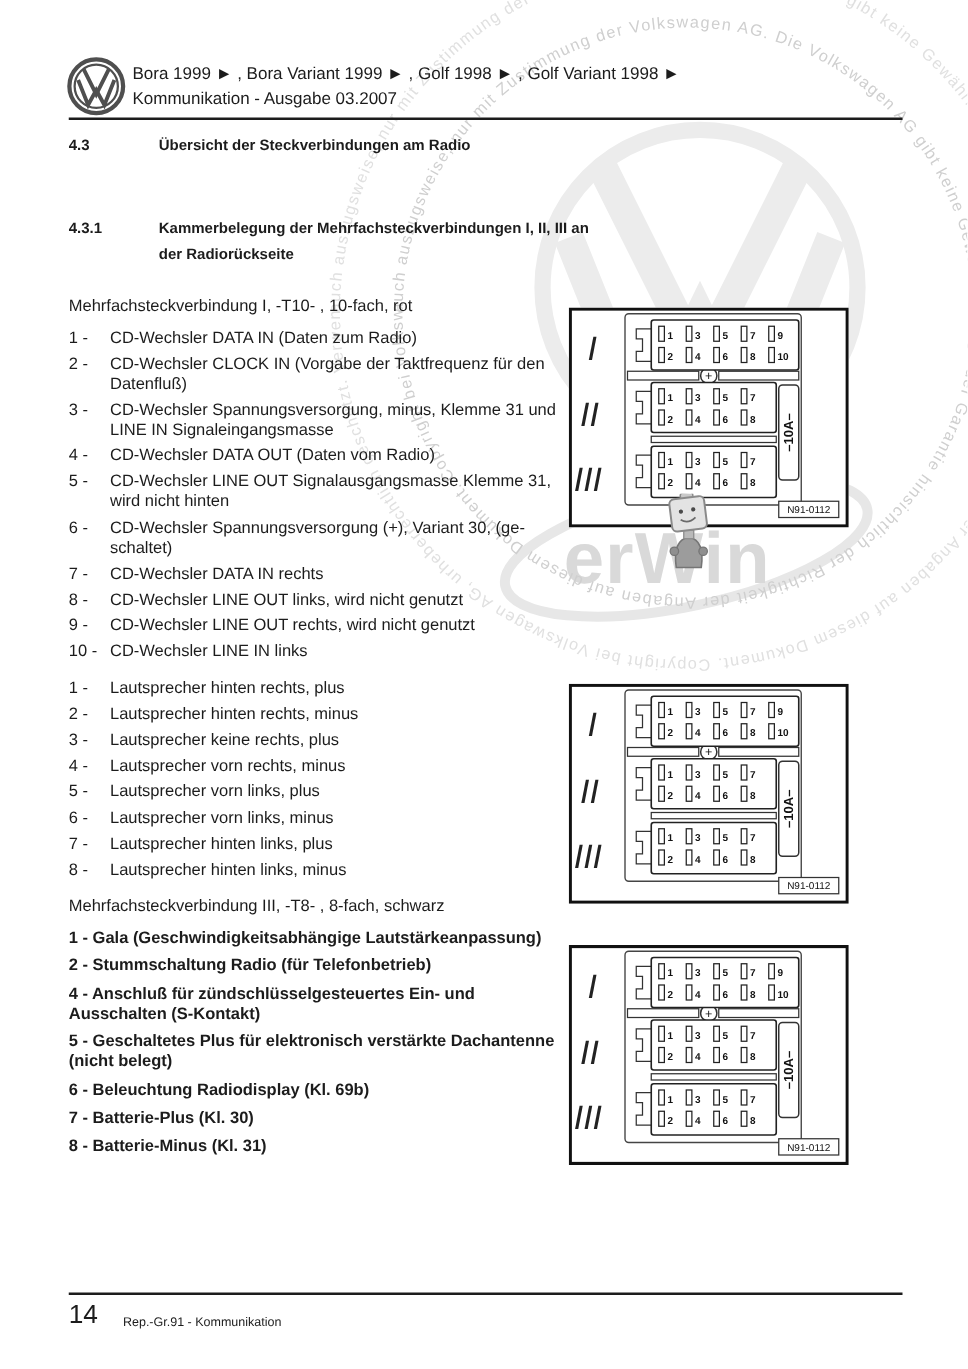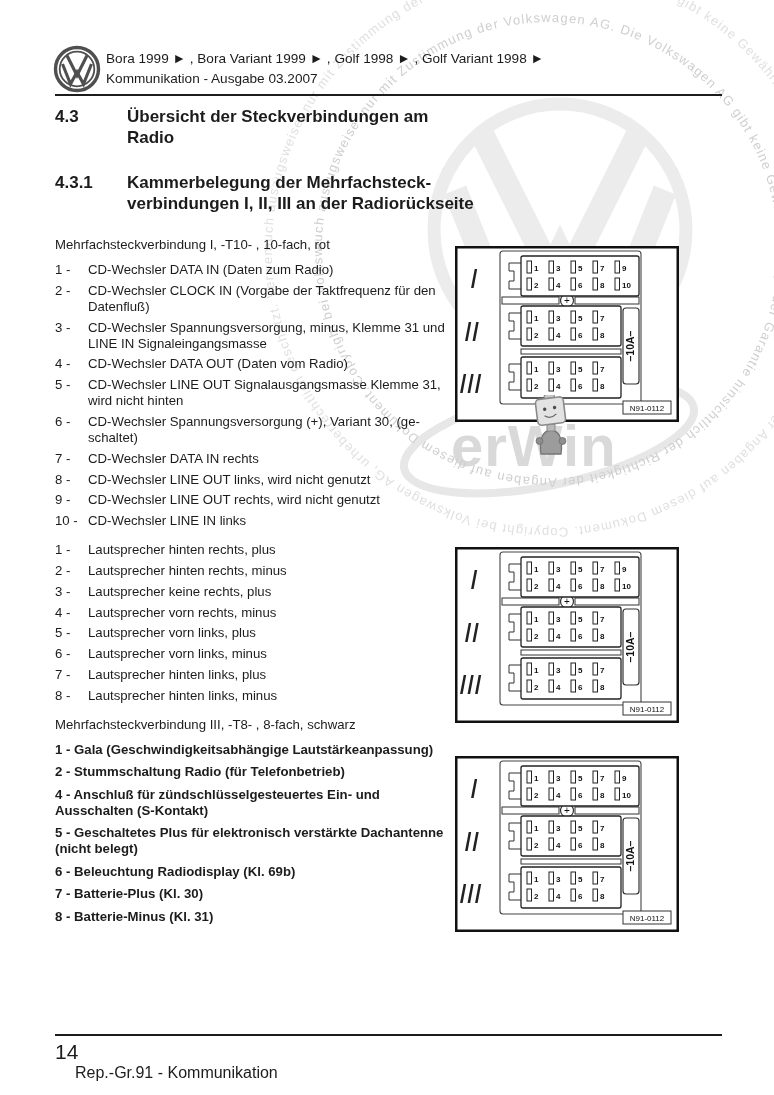--- a/index.html
+++ b/index.html
@@ -12,21 +12,21 @@
   .wm-ring2{fill:#e0e0e0;}
   .wm-erwin{font-family:"Liberation Sans",sans-serif;font-weight:bold;font-size:58px;
             letter-spacing:1px;fill:#d9d9d9;}
   
   .hdr-logo{left:53px;top:45px;z-index:2;}
   .hdr-text{left:106px;top:49px;z-index:2;font-size:13.6px;line-height:20px;white-space:nowrap;}
   .rule{left:55px;width:667px;height:2px;background:#1c1c1c;z-index:2;}
   .rule-top{top:94px;}
   .rule-bot{top:1034px;}
   
-  .h{display:flex;z-index:2;font-weight:bold;font-size:17px;line-height:21px;}
+  .h{display:flex;z-index:2;font-weight:bold;font-size:12px;line-height:21px;}
   .h .no{width:72px;flex:none;}
   .h .t{width:352px;}
   .h43{left:55px;top:106px;}
   .h431{left:55px;top:172px;}
   
   .groups{left:55px;top:237px;width:414px;z-index:2;font-size:13.2px;line-height:16px;}
   .group{margin-bottom:13px;}
   .group:nth-of-type(3){margin-top:6px;}
   .group-heading{margin:0 0 9px 0;}
   .item{display:flex;margin-bottom:4.8px;}
@@ -38,23 +38,23 @@
   .d1{top:246px;} .d2{top:547px;} .d3{top:756px;}
   .diagram svg text{font-family:"Liberation Sans",sans-serif;}
   .rn{font:italic 27px "Liberation Serif",serif;fill:#222;}
   .pinnum{font-size:8px;font-weight:600;fill:#111;}
   .figcode{font-size:8px;fill:#111;}
   .fuse{font-size:10.5px;font-weight:bold;fill:#111;}
   .plus{font-size:10px;fill:#111;}
   
   .mascot{left:528px;top:395px;z-index:8;}
   
-  .footer{left:55px;top:1040px;z-index:2;display:flex;align-items:flex-start;flex-direction:column;}
+  .footer{left:55px;top:1040px;z-index:2;display:flex;align-items:flex-end;}
   .pageno{font-size:21px;}
-  .footlbl{font-size:16px;margin-left:20px;}
+  .footlbl{font-size:10px;margin-left:20px;}
 </style>
 </head>
 <body>
 
 <div class="page">
 
   <svg class="wm" width="774" height="1095" viewBox="0 0 774 1095">
     <defs>
       <path id="ringA" d="M 322,250 A 228,228 0 1 1 778,250 A 228,228 0 1 1 322,250"></path>
       <path id="ringB" d="M 272,250 A 278,278 0 1 1 828,250 A 278,278 0 1 1 272,250"></path>

